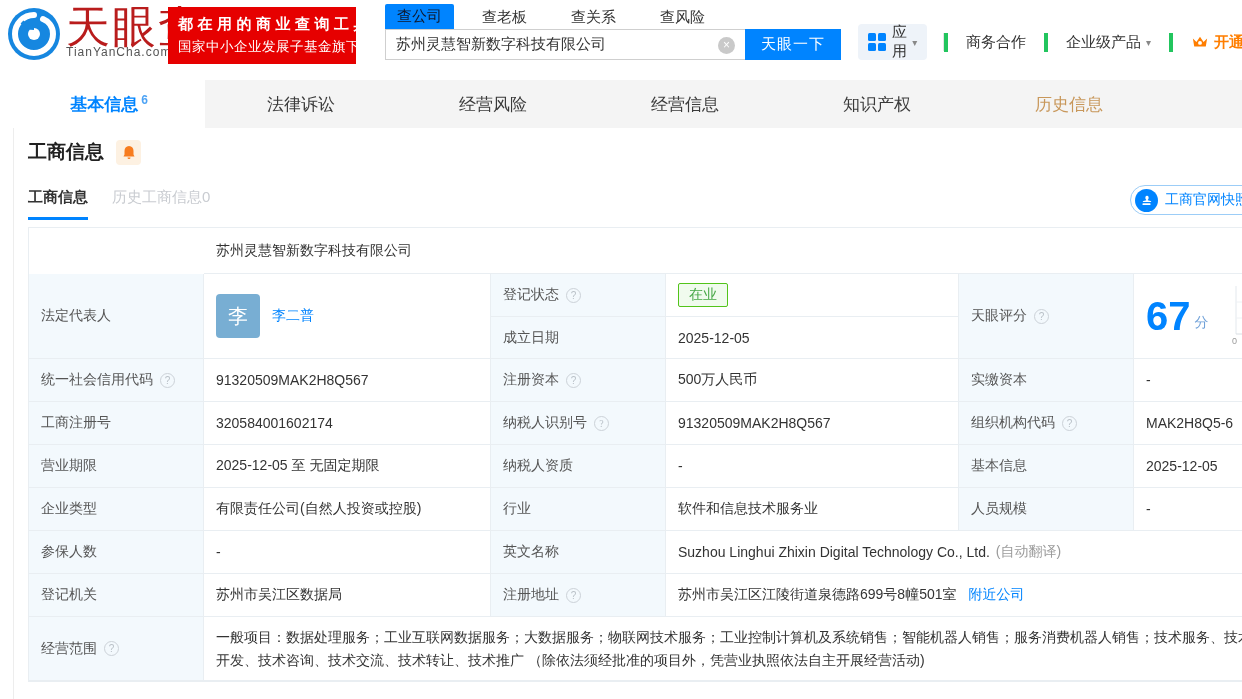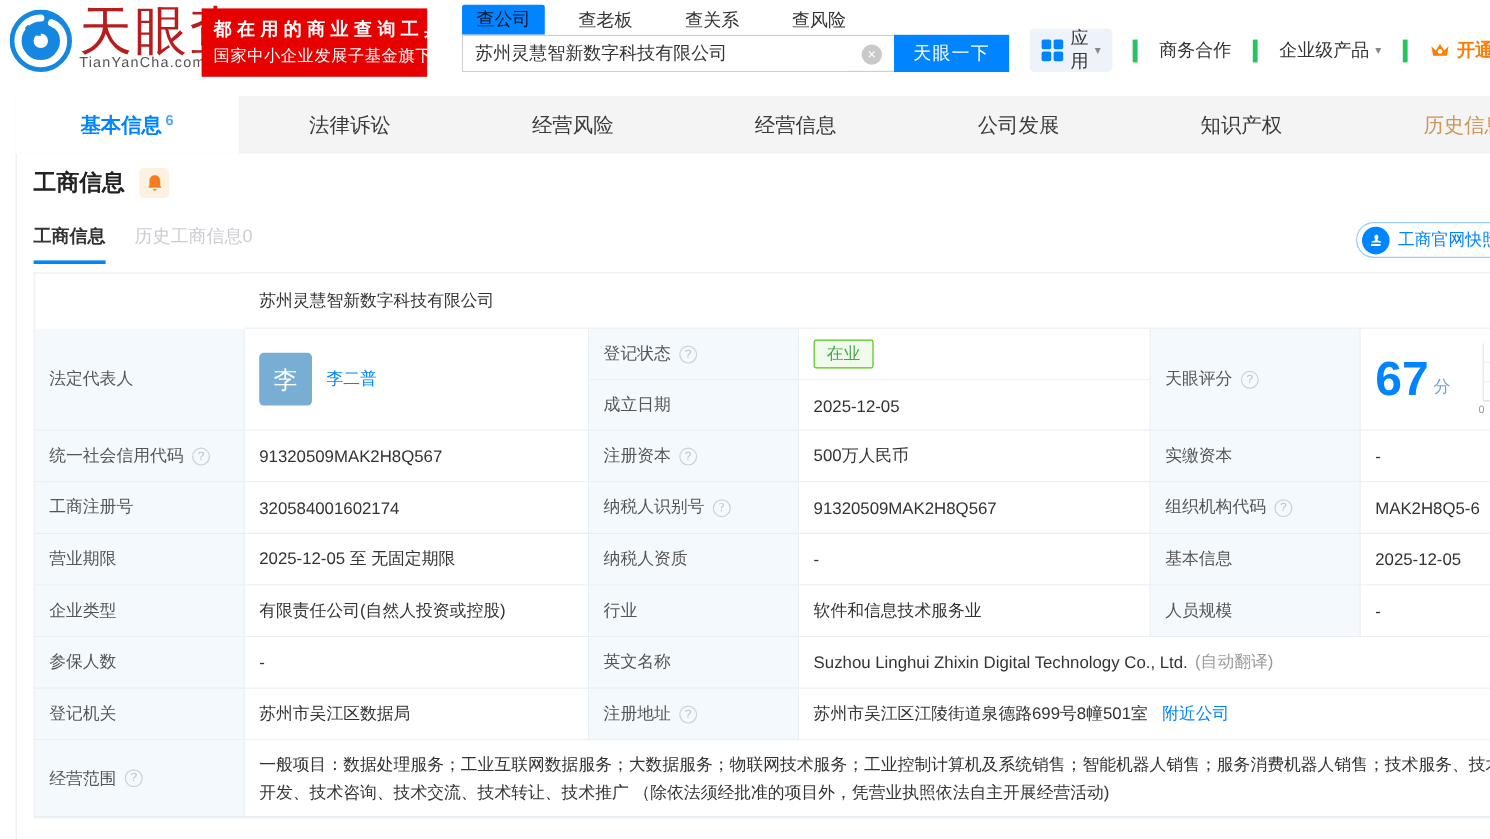--- a/index.html
+++ b/index.html
@@ -169,23 +169,20 @@
   <div class="nav-tab">
       <span>法律诉讼</span>
     </div>
   <div class="nav-tab">
       <span>经营风险</span>
     </div>
   <div class="nav-tab">
       <span>经营信息</span>
     </div>
   <div class="nav-tab">
-      <span>公司发展</span>
-    </div>
-  <div class="nav-tab">
       <span>知识产权</span>
     </div>
   <div class="nav-tab gold">
       <span>历史信息</span>
     </div>
 </div>
 
 <div class="content-border"></div>
 
 <div class="section-title-row">

